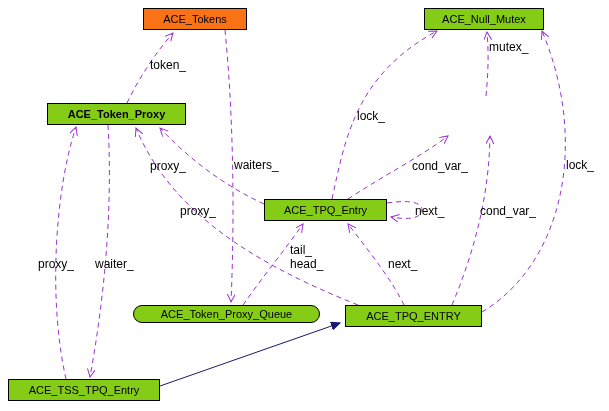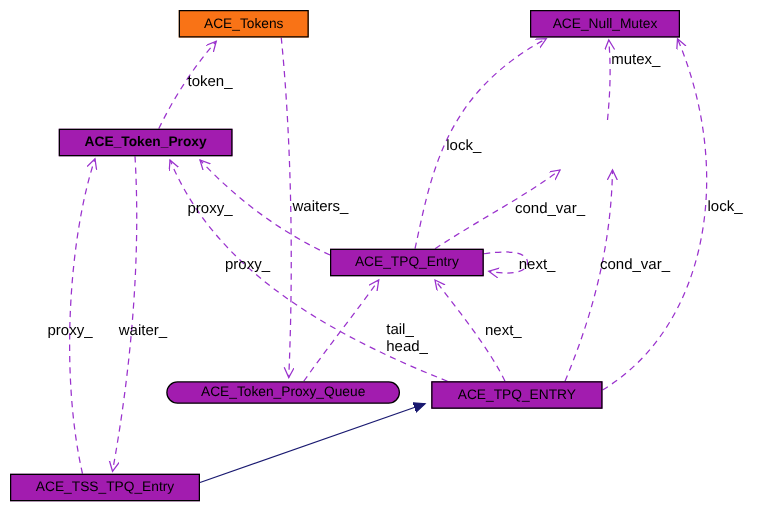--- a/index.html
+++ b/index.html
@@ -3,21 +3,21 @@
 <meta charset="utf-8">
 <style>
   * { margin:0; padding:0; box-sizing:border-box; }
   html,body { background:#ffffff; }
   body { font-family:"Liberation Sans", sans-serif; }
   .diagram {
     position:relative; width:609px; height:411px; background:#ffffff; overflow:hidden;
   }
   svg.edges { position:absolute; left:0; top:0; width:609px; height:411px; }
   .node {
-    position:absolute; border:1px solid #000000; background:#a21caf; color:#000000;
+    position:absolute; border:1px solid #000000; background:#84cc16; color:#000000;
     font-size:11px; line-height:13px; display:flex; align-items:center; justify-content:center;
     text-align:center; white-space:pre-line; cursor:pointer;
   }
   .node.highlight { background:#f97316; }
   .edge-label {
     position:absolute; font-size:12px; line-height:14px; color:#000000; white-space:pre-line;
   }
 </style>
 </head>
 <body>
@@ -86,16 +86,16 @@
   <div class="edge-label" style="left:95px; top:257px;">waiter_</div>
 
   <div class="edge-label" style="left:412px; top:159px;">cond_var_</div>
 
   <div class="edge-label" style="left:480px; top:204px;">cond_var_</div>
 
   <div class="edge-label" style="left:415px; top:204px;">next_</div>
 
   <div class="edge-label" style="left:388px; top:257px;">next_</div>
 
-  <div class="edge-label" style="left:290px; top:256px;margin-left:19px;">tail_
+  <div class="edge-label" style="left:290px; top:243px;">tail_
 head_</div>
 
 </div>
 
 </body></html>

